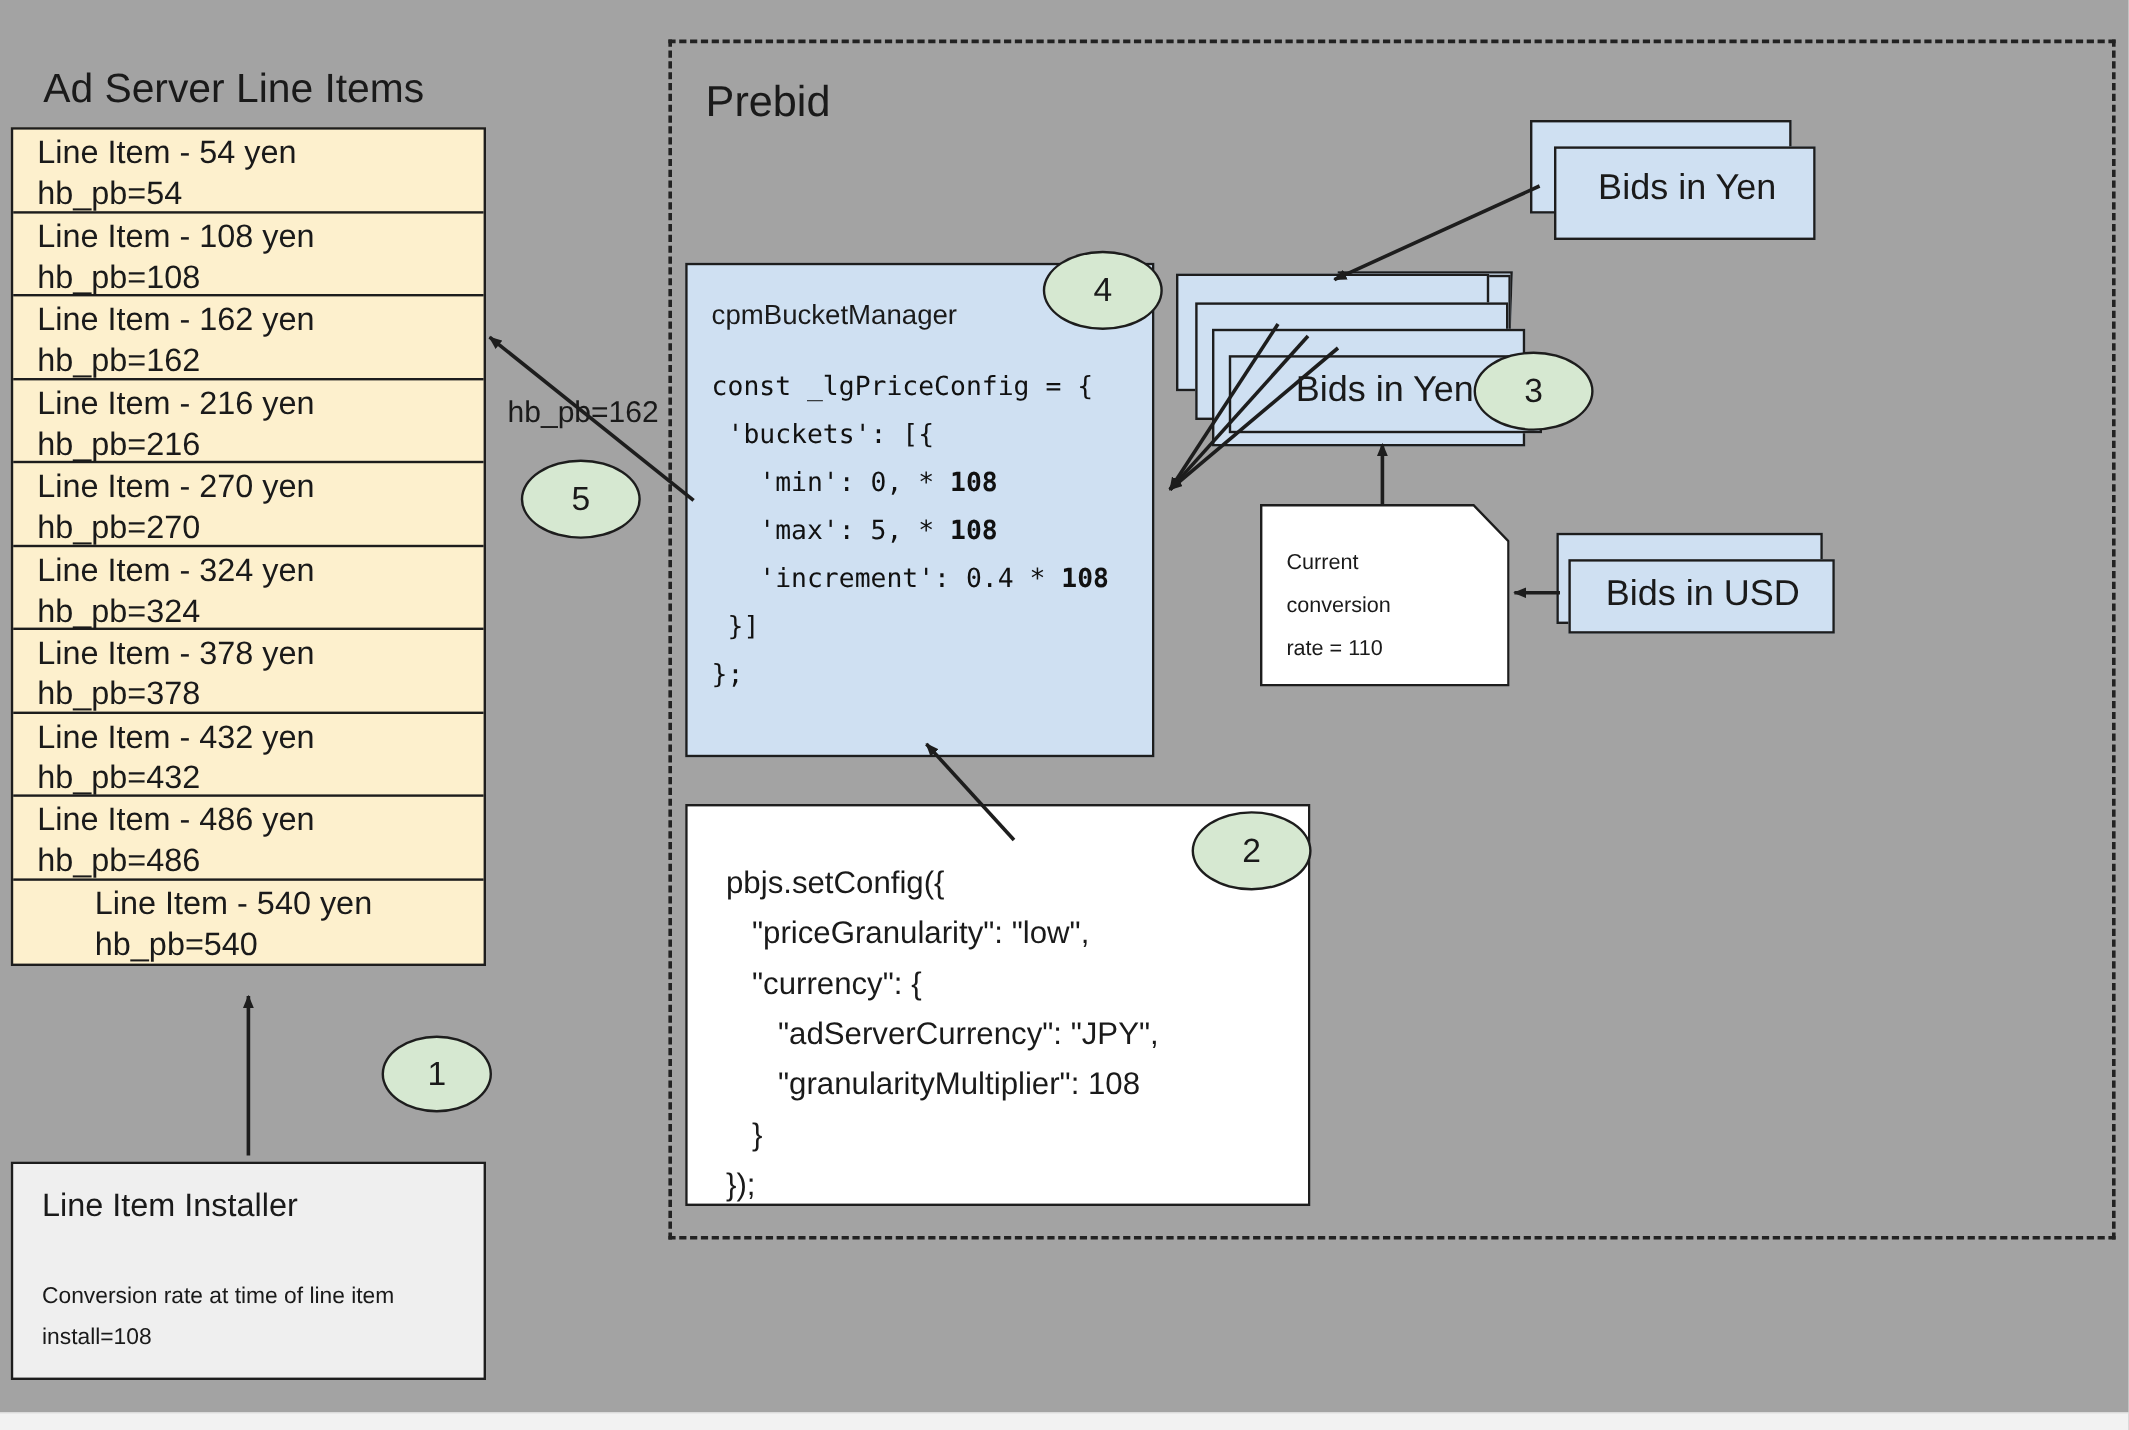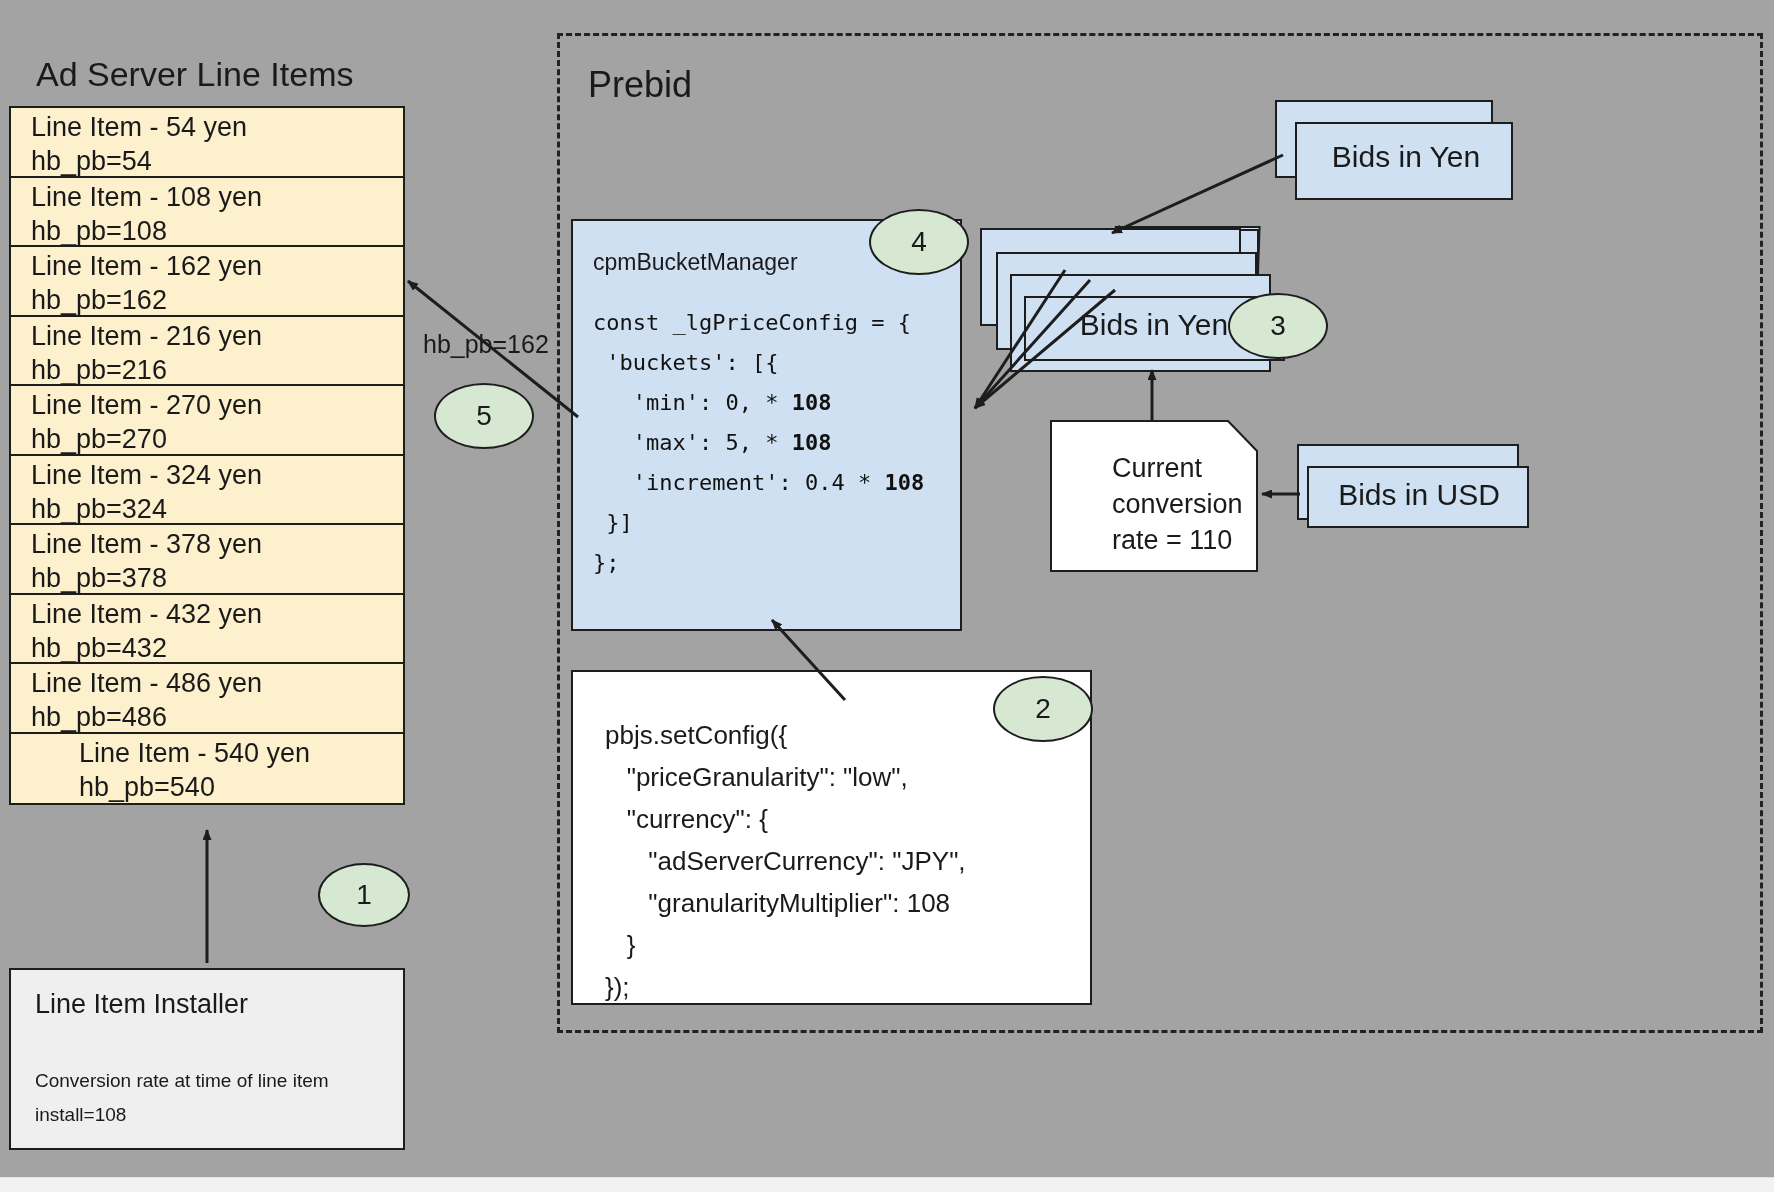--- a/index.html
+++ b/index.html
@@ -179,25 +179,24 @@
     position: absolute;
     left: 1050px;
     top: 420px;
     width: 208px;
     height: 152px;
   }
   #conversion-note-text {
     position: absolute;
     left: 22px;
     top: 30px;
-    font-size: 27px;
+    font-size: 18px;
     line-height: 36px;
     color: #1a1a1a;
     white-space: pre-line;
-    margin-left: 40px;
   }
 
   
   .badge {
     position: absolute;
     background: #d6e8d1;
     border: 2px solid #1d1d1d;
     border-radius: 50%;
     display: flex;
     align-items: center;

